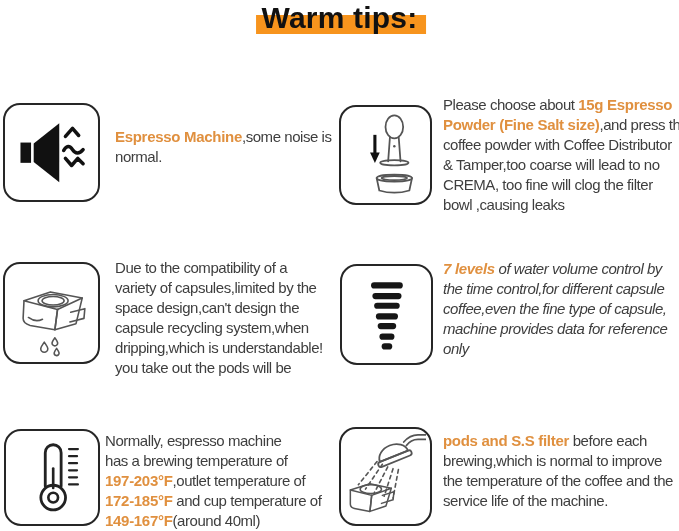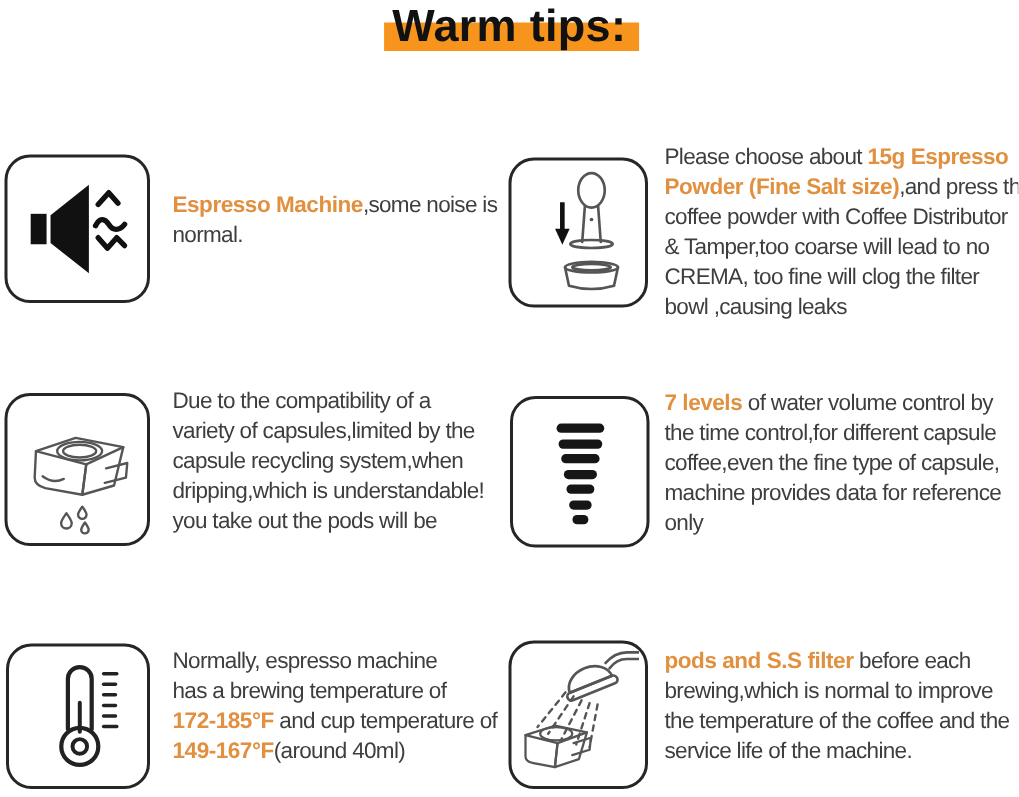--- a/index.html
+++ b/index.html
@@ -38,22 +38,22 @@
   
   .tiptext{
     position:absolute;font-size:15px;line-height:20px;color:var(--body);
     letter-spacing:-0.45px;
   }
   .tiptext .line{white-space:nowrap;}
   .tiptext .hl{color:var(--hl);font-weight:600;letter-spacing:-0.3px;}
   .tt1{left:115px;top:127px;}
   .tt2{left:443px;top:95px;}
   .tt3{left:115px;top:258px;}
-  .tt4{left:443px;top:259px;}
-  .tt5{left:115px;top:431px;}
+  .tt4{left:443px;top:259px;font-style:italic;}
+  .tt5{left:105px;top:431px;}
   .tt6{left:443px;top:431px;}
 </style>
 </head>
 <body>
 
 <div class="canvas">
 
   <header class="title-wrap">
     <span class="title-bar"></span>
     <h1 class="title-text">Warm tips:</h1>
@@ -117,20 +117,21 @@
           <path d="M22,56 Q30,62 38,58"></path>
           <path d="M40,84 c2.5,3.5 4,5.5 4,7.5 a4,4 0 1,1 -8,0 c0,-2 1.5,-4 4,-7.5 Z"></path>
           <path d="M52,79 c2,2.8 3.2,4.4 3.2,6 a3.2,3.2 0 1,1 -6.4,0 c0,-1.6 1.2,-3.2 3.2,-6 Z"></path>
           <path d="M54,91 c1.8,2.5 2.8,4 2.8,5.4 a2.8,2.8 0 1,1 -5.6,0 c0,-1.4 1,-2.9 2.8,-5.4 Z"></path>
         </g>
       </svg>
     </div>
     <div class="tiptext tt3">
         <div class="line"><span>Due to the compatibility of a</span></div>
         <div class="line"><span>variety of capsules,limited by the</span></div>
+        <div class="line"><span>space design,can't design the</span></div>
         <div class="line"><span>capsule recycling system,when</span></div>
         <div class="line"><span>dripping,which is understandable!</span></div>
         <div class="line"><span>you take out the pods will be</span></div>
       </div>
   </section>
 
   <section>
     <div class="iconbox ib4">
       <svg viewBox="0 0 92 101">
         <g fill="#161616">
@@ -168,20 +169,21 @@
             <path d="M67,32 h9"></path>
           <path d="M67,40 h9"></path>
             <path d="M67,48 h9"></path>
             <path d="M67,56 h10"></path>
         </g>
       </svg>
     </div>
     <div class="tiptext tt5">
         <div class="line"><span>Normally, espresso machine</span></div>
         <div class="line"><span>has a brewing temperature of</span></div>
+        <div class="line"><span class="hl">197-203°F</span><span>,outlet temperature of</span></div>
         <div class="line"><span class="hl">172-185°F</span><span> and cup temperature of</span></div>
         <div class="line"><span class="hl">149-167°F</span><span>(around 40ml)</span></div>
       </div>
   </section>
 
   <section>
     <div class="iconbox ib6">
       <svg viewBox="0 0 92 98">
         <g stroke="#555" stroke-width="2" fill="none" stroke-linejoin="round" stroke-linecap="round">
           <g transform="rotate(-22 55 26)">

